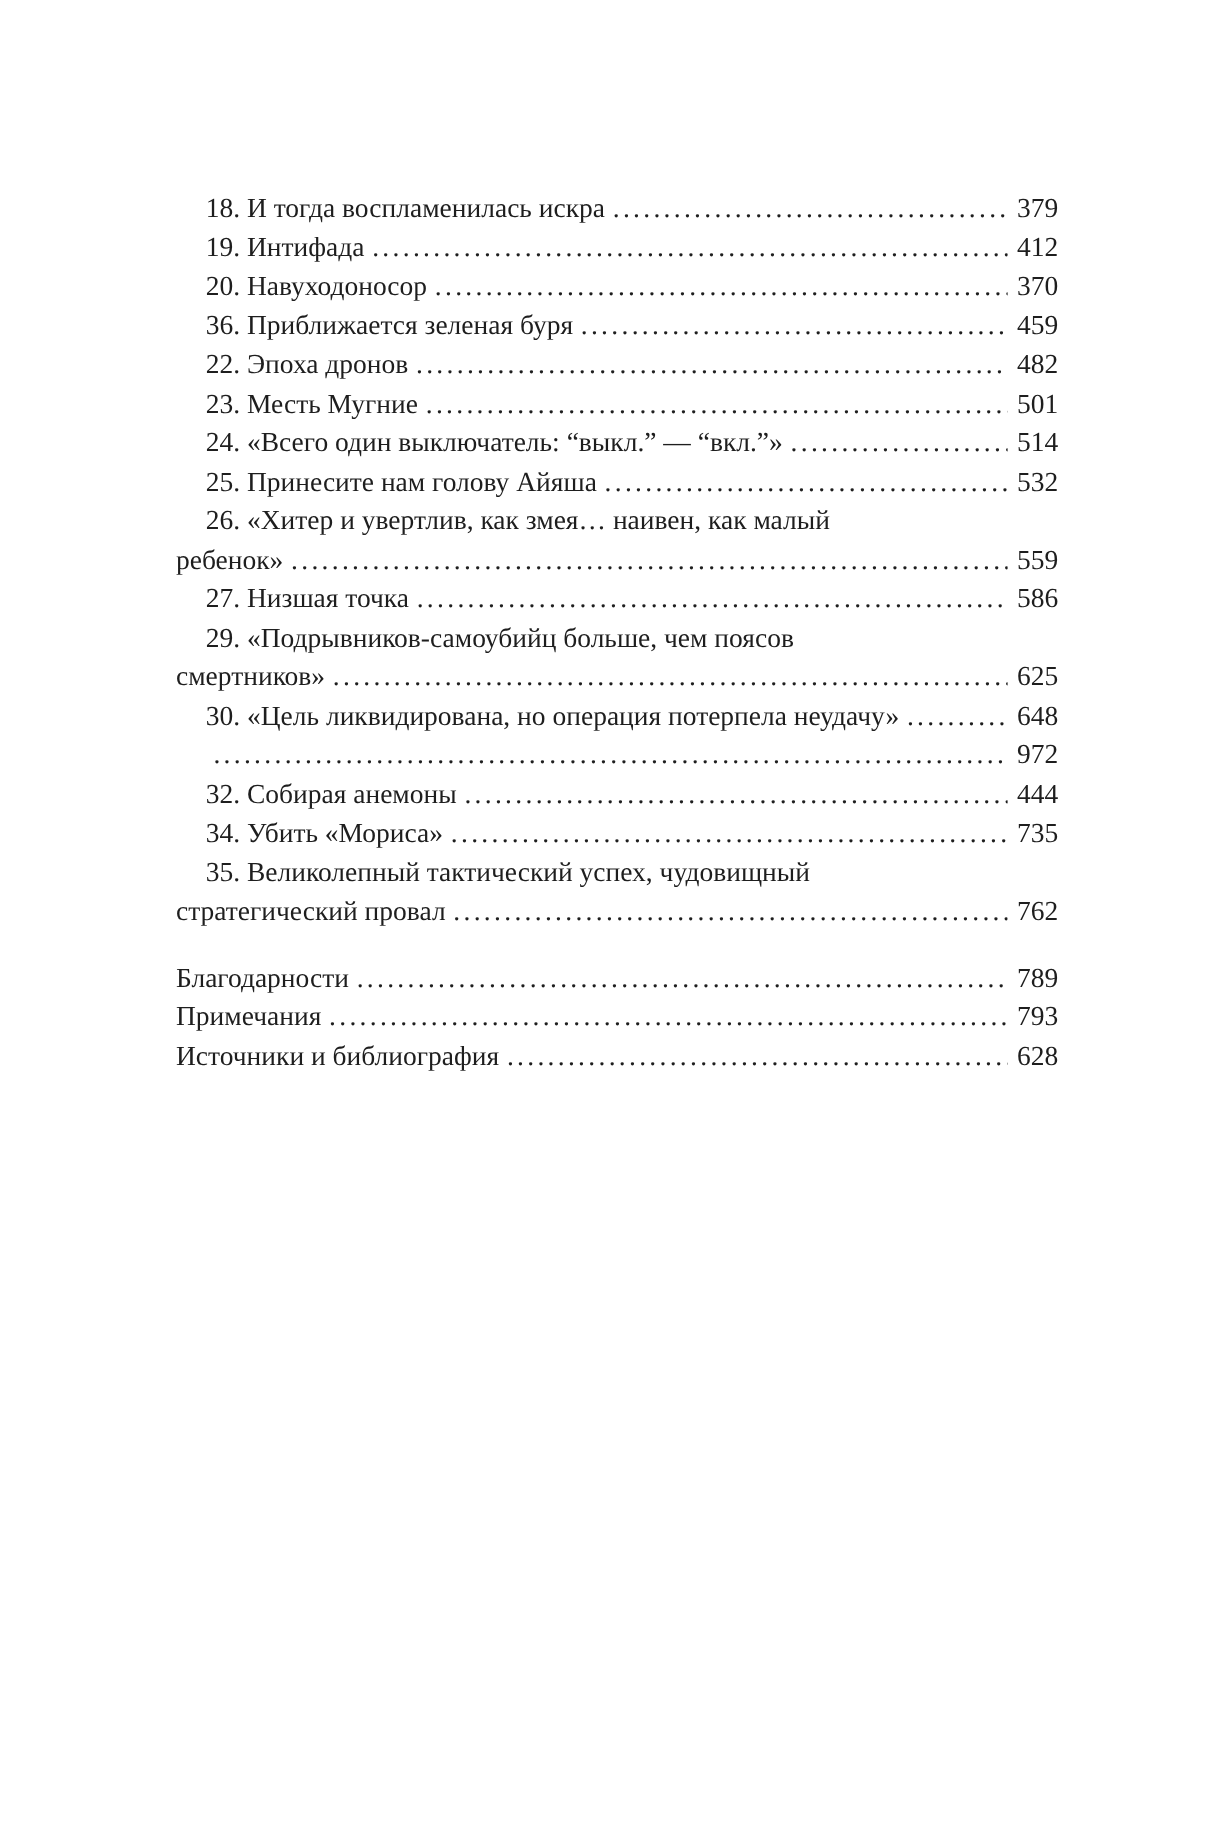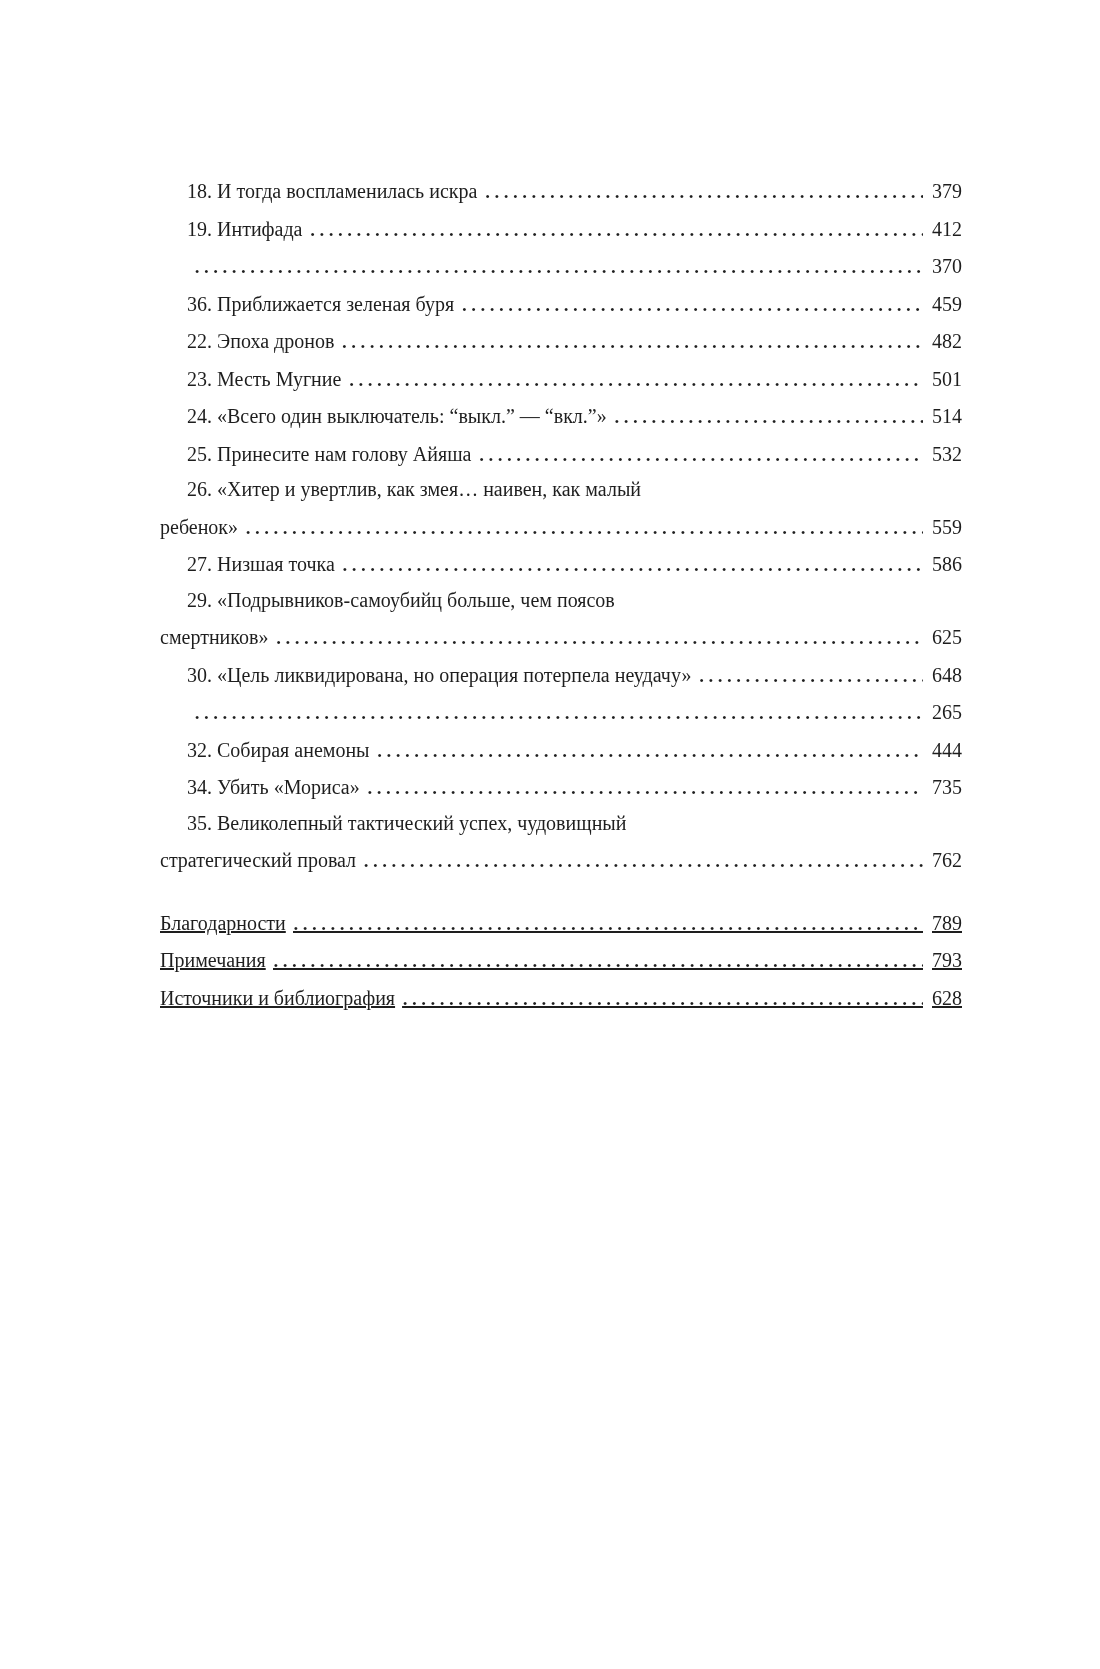--- a/index.html
+++ b/index.html
@@ -18,21 +18,21 @@
   .toc {
     position: absolute;
     left: 160px;
     top: 172px;
     width: 802px;
   }
   .entry { margin: 0; }
   .entry-line {
     display: flex;
     align-items: baseline;
-    font-size: 20px;
+    font-size: 25px;
     line-height: 35.5px;
     white-space: nowrap;
   }
   .entry-line.indent {
     padding-left: 27px;
   }
   .entry-text {
     flex: 0 0 auto;
   }
   .dots {
@@ -46,21 +46,20 @@
   .dots::after {
     content: "......................................................................................................................................";
     letter-spacing: 3px;
     font-size: 25px;
   }
   .page-num {
     flex: 0 0 auto;
   }
   .back-matter {
     margin-top: 25px;
-    text-decoration: underline;
   }
 </style>
 </head>
 <body style="--page-bg: #ffffff; --page-fg: #1e1e1e;">
 
 <div class="toc">
   <div id="chapter-list">
       <div class="entry">
         <div class="entry-line indent">
           <span class="entry-text">18. И тогда воспламенилась искра</span>
@@ -70,20 +69,21 @@
       </div>
       <div class="entry">
         <div class="entry-line indent">
           <span class="entry-text">19. Интифада</span>
           <span class="dots"></span>
           <span class="page-num">412</span>
         </div>
       </div>
       <div class="entry">
         <div class="entry-line indent">
+          <span class="entry-text">20. Навуходоносор</span>
           <span class="dots"></span>
           <span class="page-num">370</span>
         </div>
       </div>
       <div class="entry">
         <div class="entry-line indent">
           <span class="entry-text">36. Приближается зеленая буря</span>
           <span class="dots"></span>
           <span class="page-num">459</span>
         </div>
@@ -146,21 +146,21 @@
       <div class="entry">
         <div class="entry-line indent">
           <span class="entry-text">30. «Цель ликвидирована, но операция потерпела неудачу»</span>
           <span class="dots"></span>
           <span class="page-num">648</span>
         </div>
       </div>
       <div class="entry">
         <div class="entry-line indent">
           <span class="dots"></span>
-          <span class="page-num">265</span>
+          <span class="page-num">972</span>
         </div>
       </div>
       <div class="entry">
         <div class="entry-line indent">
           <span class="entry-text">32. Собирая анемоны</span>
           <span class="dots"></span>
           <span class="page-num">444</span>
         </div>
       </div>
       <div class="entry">

